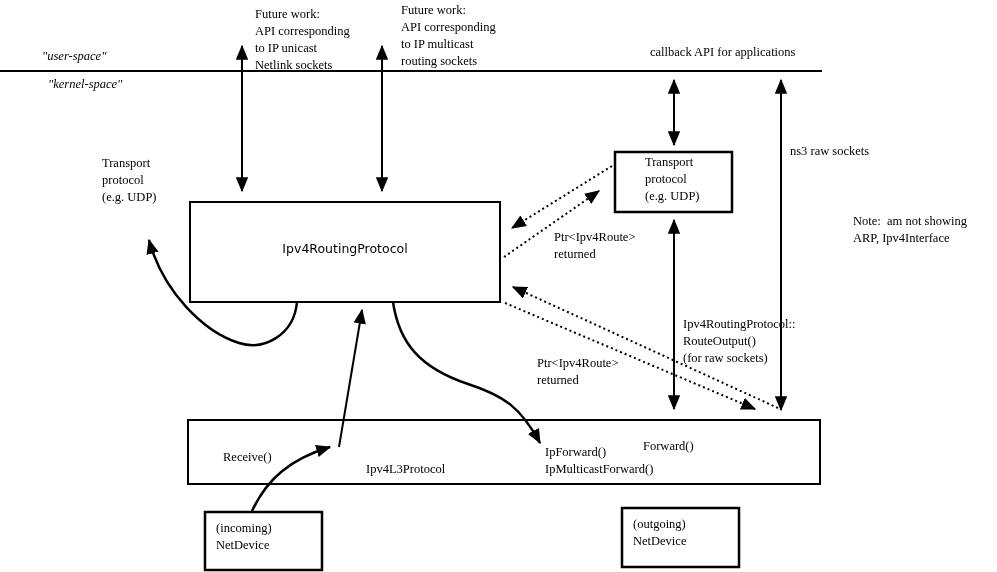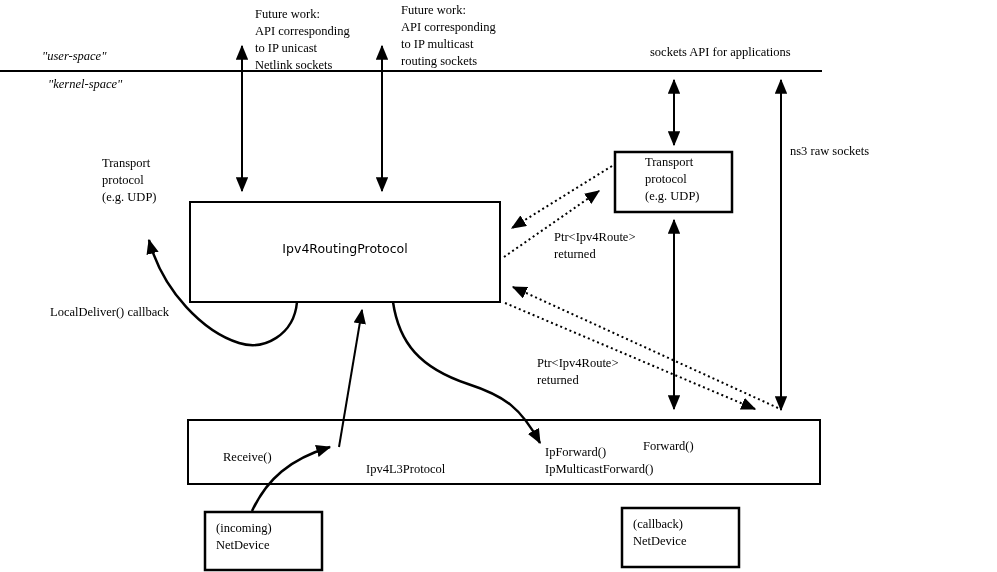--- a/index.html
+++ b/index.html
@@ -58,39 +58,43 @@
   <div class="lbl it" style="left:48px;top:76px">"kernel-space"</div>
 
   <div class="lbl" style="left:255px;top:6px">Future work:
 API corresponding
 to IP unicast
 Netlink sockets</div>
   <div class="lbl" style="left:401px;top:2px">Future work:
 API corresponding
 to IP multicast
 routing sockets</div>
-  <div class="lbl" style="left:650px;top:44px">sockets API for applications</div>
+  <div class="lbl" style="left:650px;top:44px">callback API for applications</div>
   <div class="lbl" style="left:790px;top:143px">ns3 raw sockets</div>
+  <div class="lbl" style="left:853px;top:213px">Note:  am not showing
+ARP, Ipv4Interface</div>
 
   <div class="lbl" style="left:102px;top:155px">Transport
 protocol
 (e.g. UDP)</div>
   <div class="lbl" style="left:554px;top:229px">Ptr&lt;Ipv4Route&gt;
 returned</div>
-  <div class="lbl" style="left:50px;top:304px">LocalDeliver() callback</div>
   <div class="lbl" style="left:537px;top:355px">Ptr&lt;Ipv4Route&gt;
 returned</div>
+  <div class="lbl" style="left:683px;top:316px">Ipv4RoutingProtocol::
+RouteOutput()
+(for raw sockets)</div>
 
   <div class="lbl" style="left:223px;top:449px">Receive()</div>
   <div class="lbl" style="left:366px;top:461px">Ipv4L3Protocol</div>
   <div class="lbl" style="left:545px;top:444px">IpForward()
 IpMulticastForward()</div>
   <div class="lbl" style="left:643px;top:438px">Forward()</div>
 
   <div class="boxlbl-center" style="left:190px;top:202px;width:310px;height:92px">Ipv4RoutingProtocol</div>
   <div class="lbl" style="left:645px;top:154px">Transport
 protocol
 (e.g. UDP)</div>
   <div class="lbl" style="left:216px;top:520px">(incoming)
 NetDevice</div>
-  <div class="lbl" style="left:633px;top:516px">(callback)
+  <div class="lbl" style="left:633px;top:516px">(outgoing)
 NetDevice</div>
 </div>
 
 </body></html>

